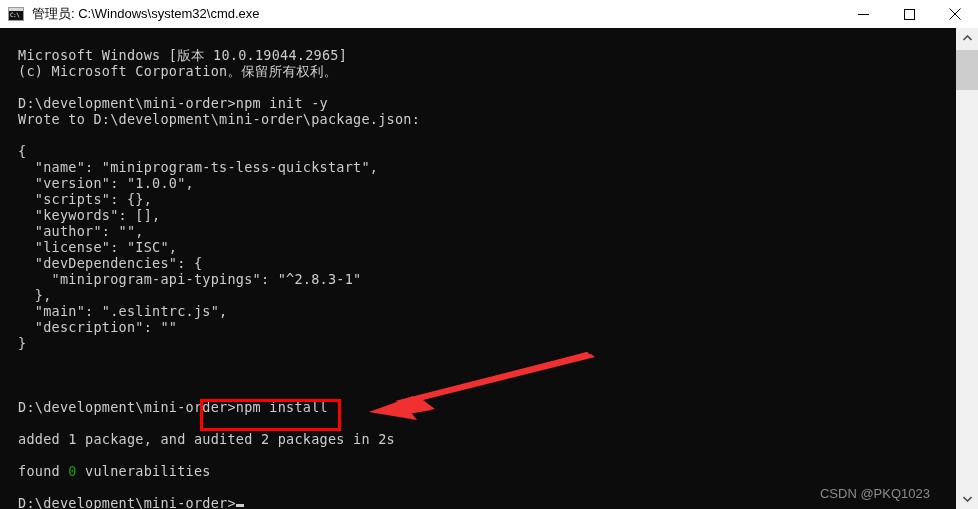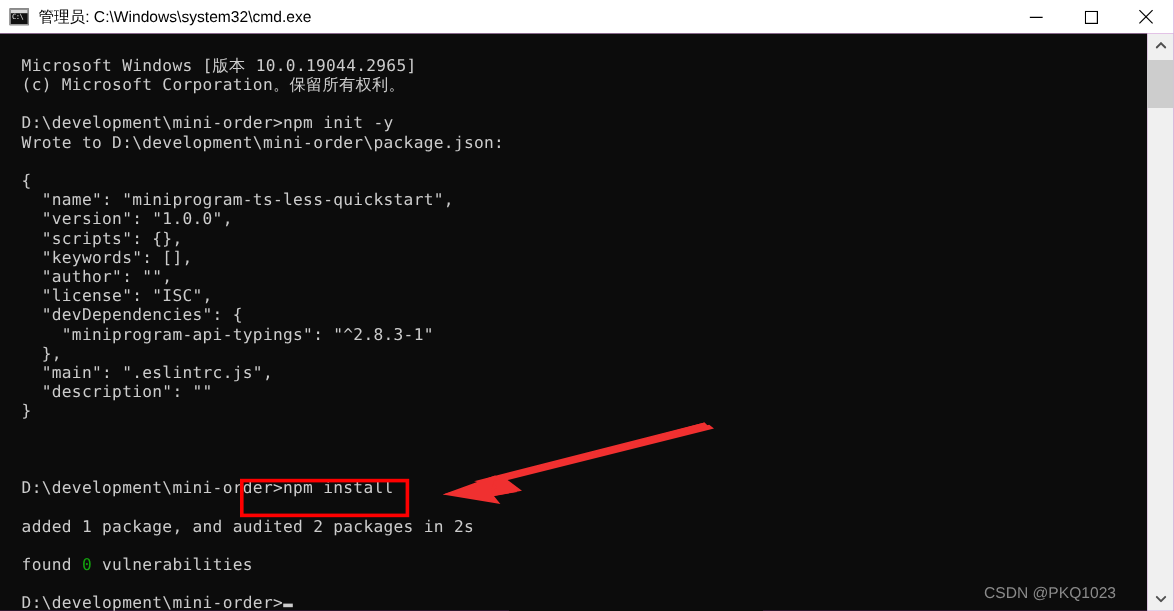--- a/index.html
+++ b/index.html
@@ -11,21 +11,21 @@
     width: 978px;
     height: 509px;
     overflow: hidden;
     font-family: "Liberation Sans", sans-serif;
   }
 
   #window {
     position: relative;
     width: 978px;
     height: 509px;
-    background: #a21caf;
+    background: #c2410c;
     box-sizing: border-box;
   }
 
   
   #titlebar {
     position: absolute;
     left: 0; top: 0;
     width: 978px;
     height: 28px;
     background: #ffffff;

